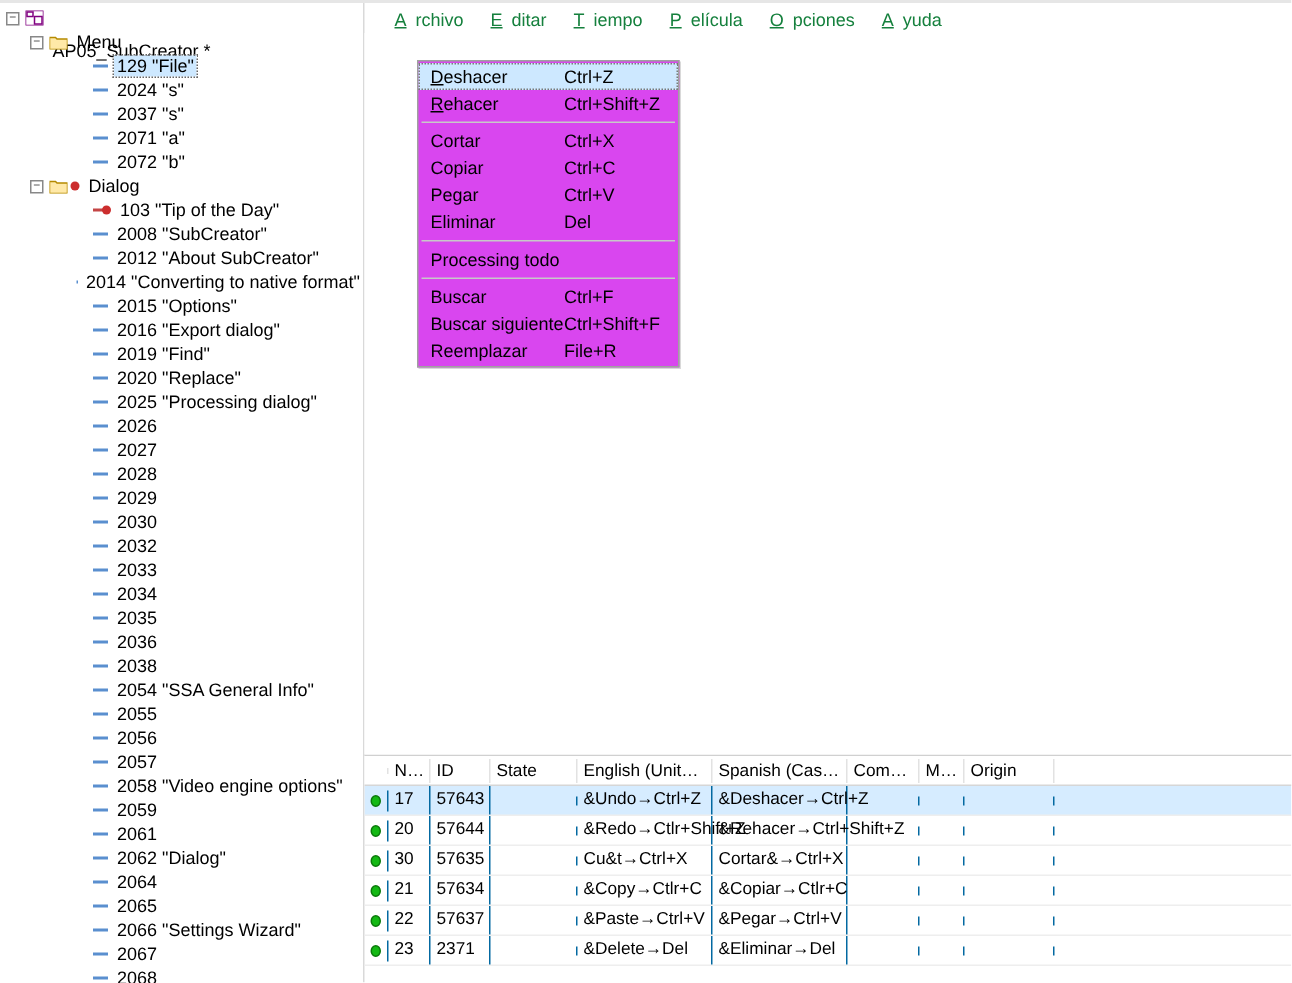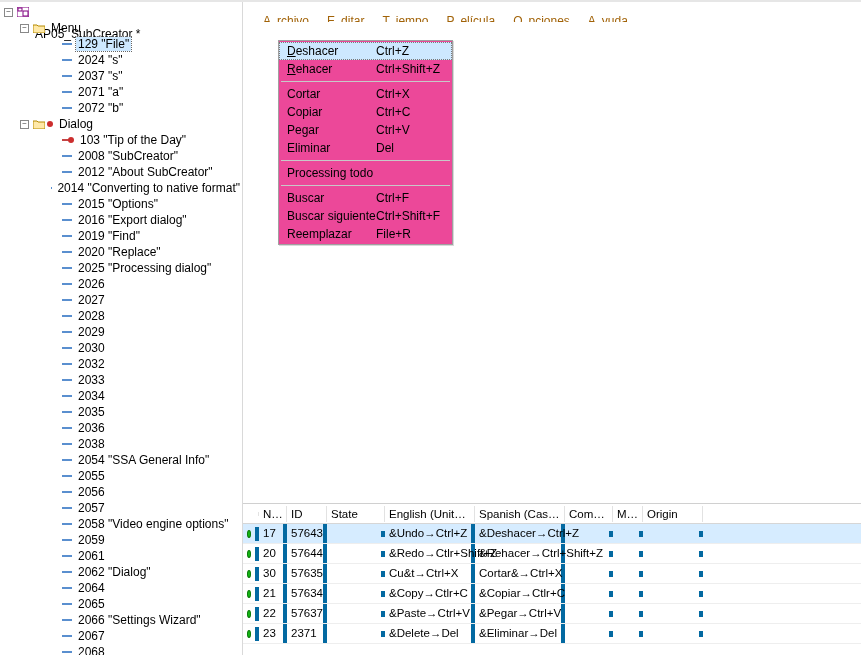--- a/index.html
+++ b/index.html
@@ -66,39 +66,39 @@
   
   .right {
     flex: 1;
     display: flex;
     flex-direction: column;
     position: relative;
   }
   .menubar {
     height: 20px;
     display: flex;
-    align-items: center;
+    align-items: flex-end;
     padding: 18px 4px 0 8px;
     gap: 0;
-    color:#a16207;
+    color:#15803d;
   }
   .menubar span {
     padding: 2px 6px;
     cursor: default;
   }
   .preview-area {
     flex: 1;
     background: #fff;
     position: relative;
   }
   .dropdown {
     position: absolute;
     top: 18px; left: 35px;
     width: 175px;
-    background: #ec4899;
+    background: #d946ef;
     border: 1px solid #a0a0a0;
     box-shadow: 1px 1px 0 rgba(0,0,0,0.15);
     padding: 1px 0;
   }
   .dd-row {
     display: flex;
     align-items: center;
     height: 18px;
     padding: 0 6px 0 8px;
   }
@@ -140,21 +140,21 @@
   .grid-body::-webkit-scrollbar { width:16px; }
   .grid-body::-webkit-scrollbar-track { background:#f1f1f1; }
   .grid-body::-webkit-scrollbar-thumb { background:#c2c2c2; }
   .grid-row {
     border-bottom: 1px solid #eee;
     min-height: 20px;
   }
   .grid-row.highlight { background: #d6ecff; }
   .grid-row .gc {
     padding: 3px 4px;
-    border-right: 4px solid #0369a1;
+    border-right: 1px solid #0369a1;
     font-size: 11.5px;
     white-space: normal;
     line-height: 13px;
   }
   .flag-cell {
     display:flex; align-items:center; justify-content:center;
   }
   .flag {
     width:8px;height:8px;border-radius:50%;background:#14b914;border:1px solid #0a7a0a;
   }

